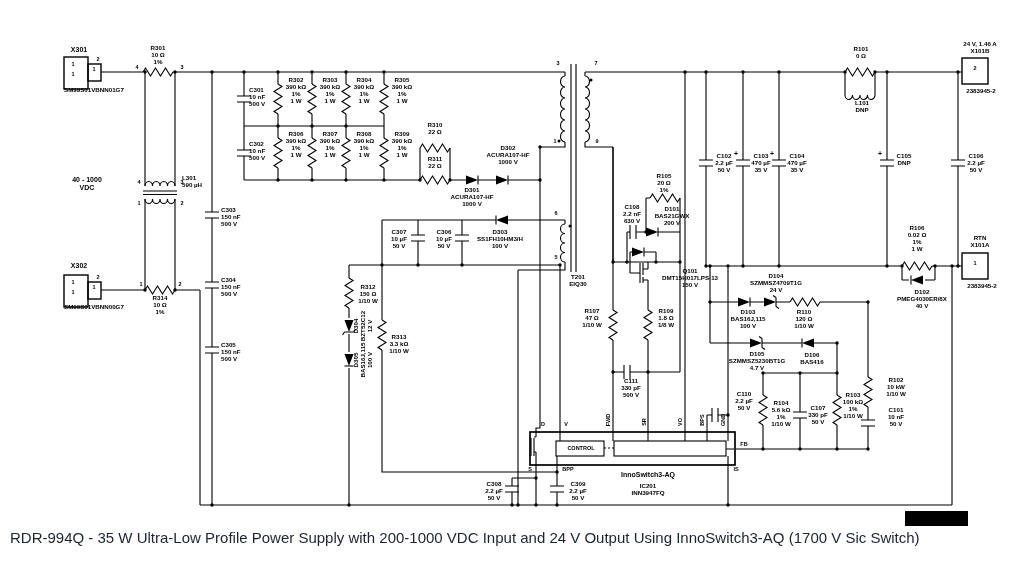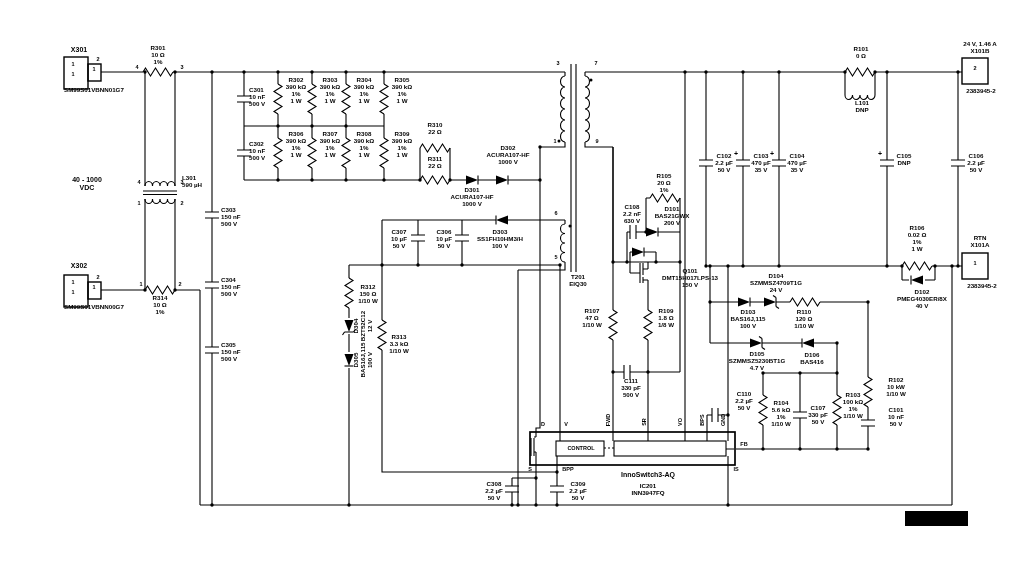--- a/index.html
+++ b/index.html
@@ -700,15 +700,16 @@
         <div>2.2 µF</div>
         <div>50 V</div>
       </div>
       <div class="lbl" style="left: 578px; top: 480px;">
         <div>C309</div>
         <div>2.2 µF</div>
         <div>50 V</div>
       </div>
     </div>
 
+<div id="title">RDR-994Q - 35 W Ultra-Low Profile Power Supply with 200-1000 VDC Input and 24 V Output Using InnoSwitch3-AQ (1700 V Sic Switch)</div>
 <div id="redact"></div>
 
 </div>
 
 </body></html>

